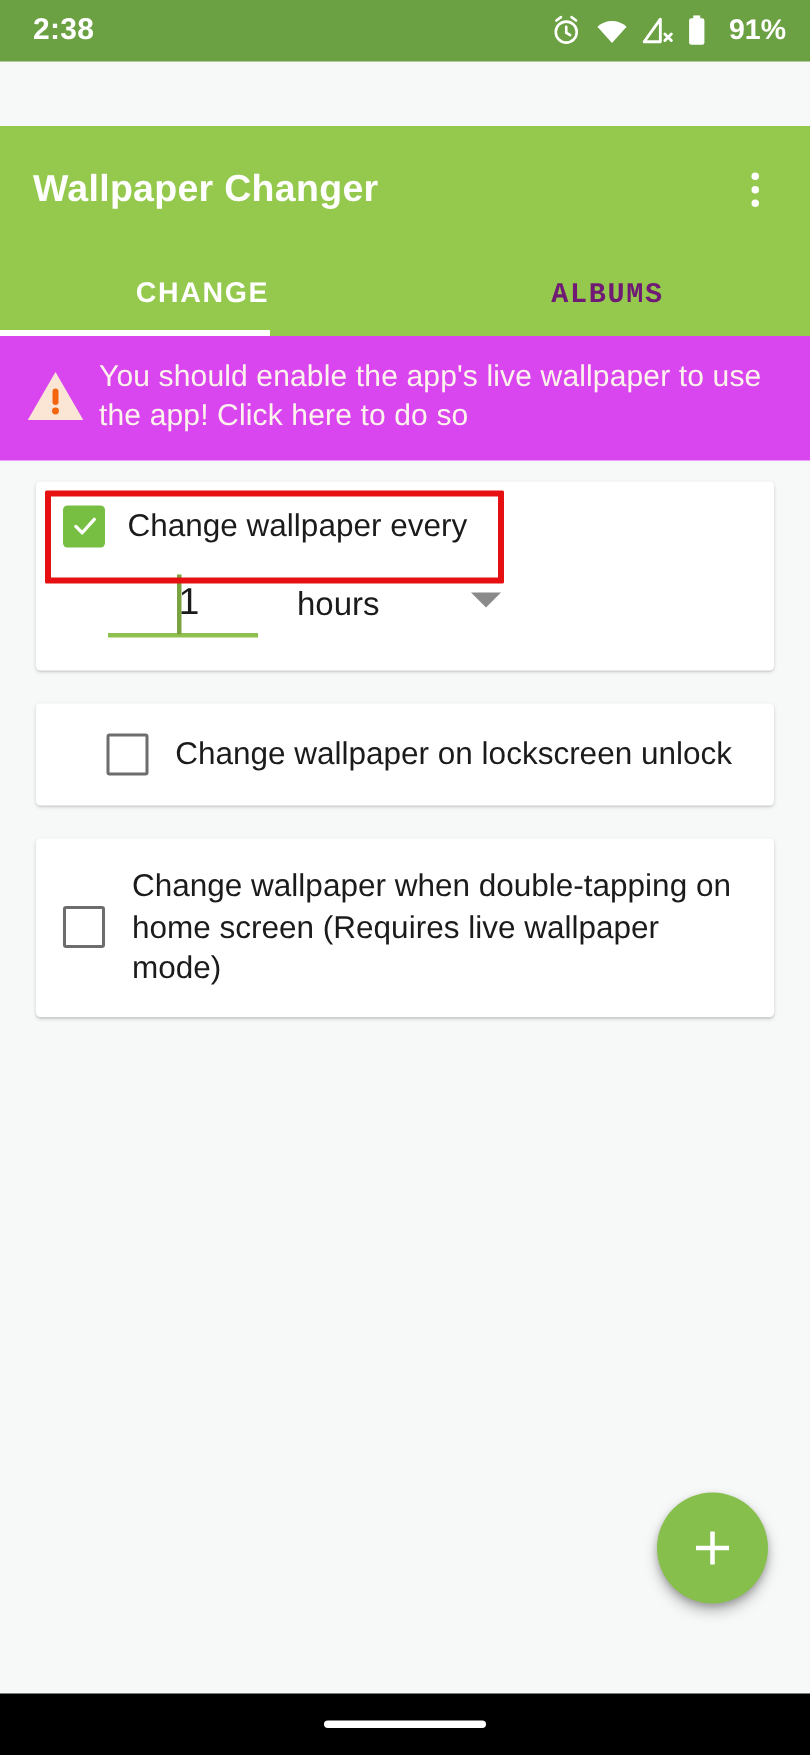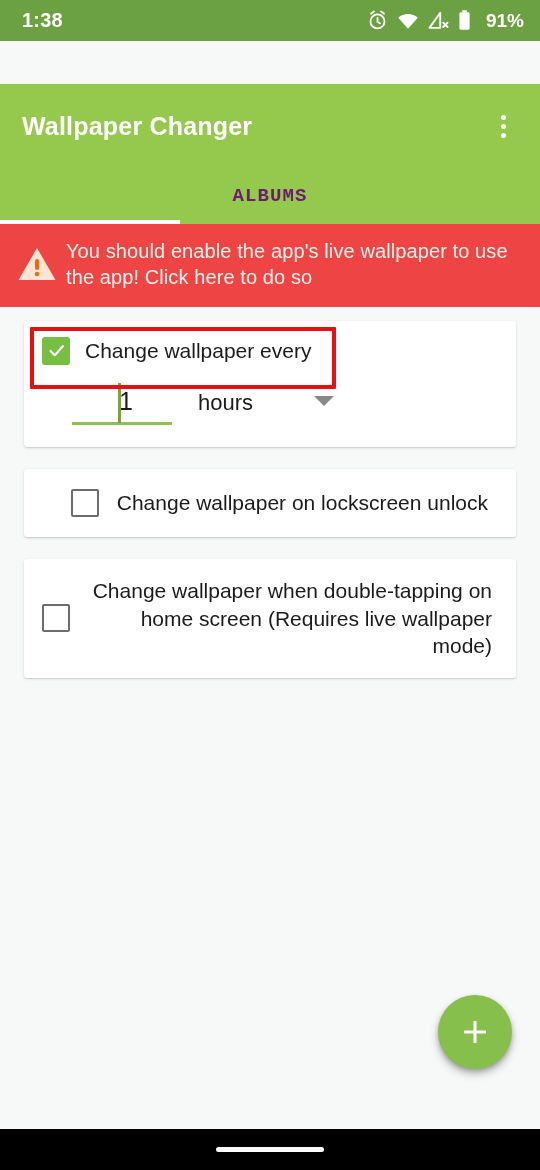--- a/index.html
+++ b/index.html
@@ -45,21 +45,21 @@
     flex:1; display:flex; align-items:center; justify-content:center;
     color:#ffffff; font-size:19px; font-weight:bold; letter-spacing:1.1px;
   }
   .tab.inactive{ color:#701a75;font-family:Liberation Mono, monospace; }
   .tab-indicator{
     position:absolute; bottom:0; left:0; width:180px; height:4px; background:#ffffff;
   }
 
   
   .warn-banner{
-    background:#ef4444; display:flex; align-items:center;
+    background:#d946ef; display:flex; align-items:center;
     padding:14px 16px 16px 14px; min-height:72px;
   }
   .warn-icon{ width:46px; flex:0 0 46px; display:flex; justify-content:center; }
   .warn-text{
     color:#fdf3ec; font-size:20px; line-height:1.32; padding-left:6px;
     letter-spacing:.1px;
   }
 
   
   .content{ padding:14px 24px 4px 24px; }
@@ -96,21 +96,21 @@
     position:absolute; left:46px; top:2px; width:3px; height:40px; background:#7aa33f;
   }
   .num-value{ font-size:25px; color:#1b1b1b; padding-left:8px; }
 
   .unit-label{ font-size:22px; color:#1b1b1b; padding-left:26px; }
   .spinner-arrow{ margin-left:60px; }
 
   
   .card-simple{ display:flex; align-items:center; padding:20px 18px;justify-content:flex-end; }
   .card-simple .cb-label{ padding-left:18px; padding-right:10px; }
-  .card-multiline{ display:flex; align-items:center; padding:18px 16px 18px 18px;text-align:right; }
+  .card-multiline{ display:flex; align-items:center; padding:18px 16px 18px 18px; }
   .card-multiline .cb-label{ padding-left:18px; padding-right:8px; line-height:1.32; }
 
   
   .highlight-box{
     position:absolute; left:6px; top:6px; width:306px; height:62px;
     border:4px solid #e60f12; pointer-events:none; border-radius:1px;
   }
 
   
   .fab{
@@ -126,21 +126,21 @@
     background:#000000; display:flex; align-items:center; justify-content:center;
   }
   .nav-pill{ width:108px; height:5px; border-radius:3px; background:#ffffff; }
 </style>
 </head>
 <body>
 
 <div class="phone">
 
   <div class="status-bar">
-    <div class="status-time">1:38</div>
+    <div class="status-time">2:38</div>
     <div class="status-icons">
 
       <span>
         <svg width="21" height="21" viewBox="0 0 24 24">
           <circle cx="12" cy="13" r="8" fill="none" stroke="#ffffff" stroke-width="2"></circle>
           <path d="M12 9v4.5l3 1.8" fill="none" stroke="#ffffff" stroke-width="2" stroke-linecap="round"></path>
           <path d="M4.5 4.2 8 1.6M19.5 4.2 16 1.6" stroke="#ffffff" stroke-width="2" stroke-linecap="round"></path>
         </svg>
       </span>
 
@@ -171,20 +171,21 @@
   <div class="app-bar">
     <div class="app-title">Wallpaper Changer</div>
     <div class="overflow-btn">
       <i></i>
         <i></i>
         <i></i>
     </div>
   </div>
 
   <div class="tabs">
+    <div class="tab">CHANGE</div>
     <div class="tab inactive">ALBUMS</div>
     <div class="tab-indicator"></div>
   </div>
 
   <div class="warn-banner">
     <div class="warn-icon">
       <svg width="40" height="36" viewBox="0 0 40 36">
         <path d="M20 2 38.5 34H1.5z" fill="#fbe6d6"></path>
         <rect x="18" y="13" width="4" height="11" rx="2" fill="#f4650d"></rect>
         <circle cx="20" cy="28" r="2.3" fill="#f4650d"></circle>

